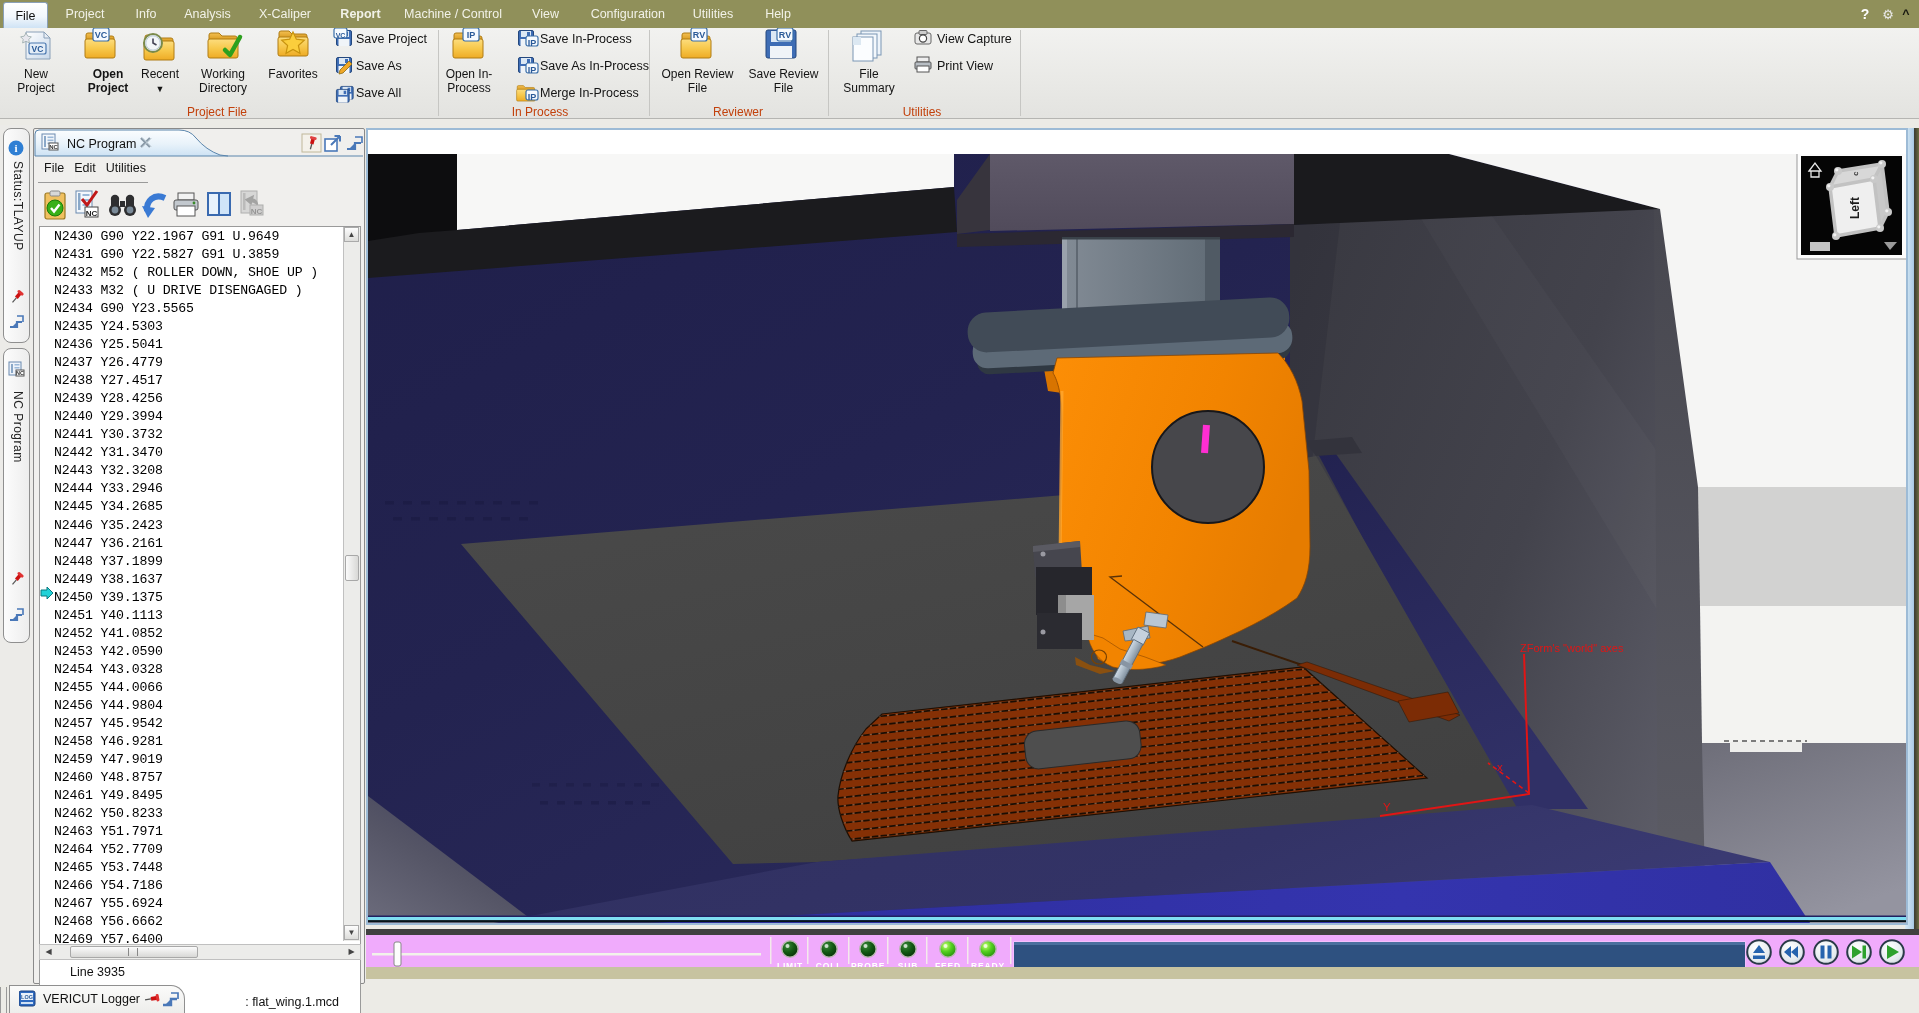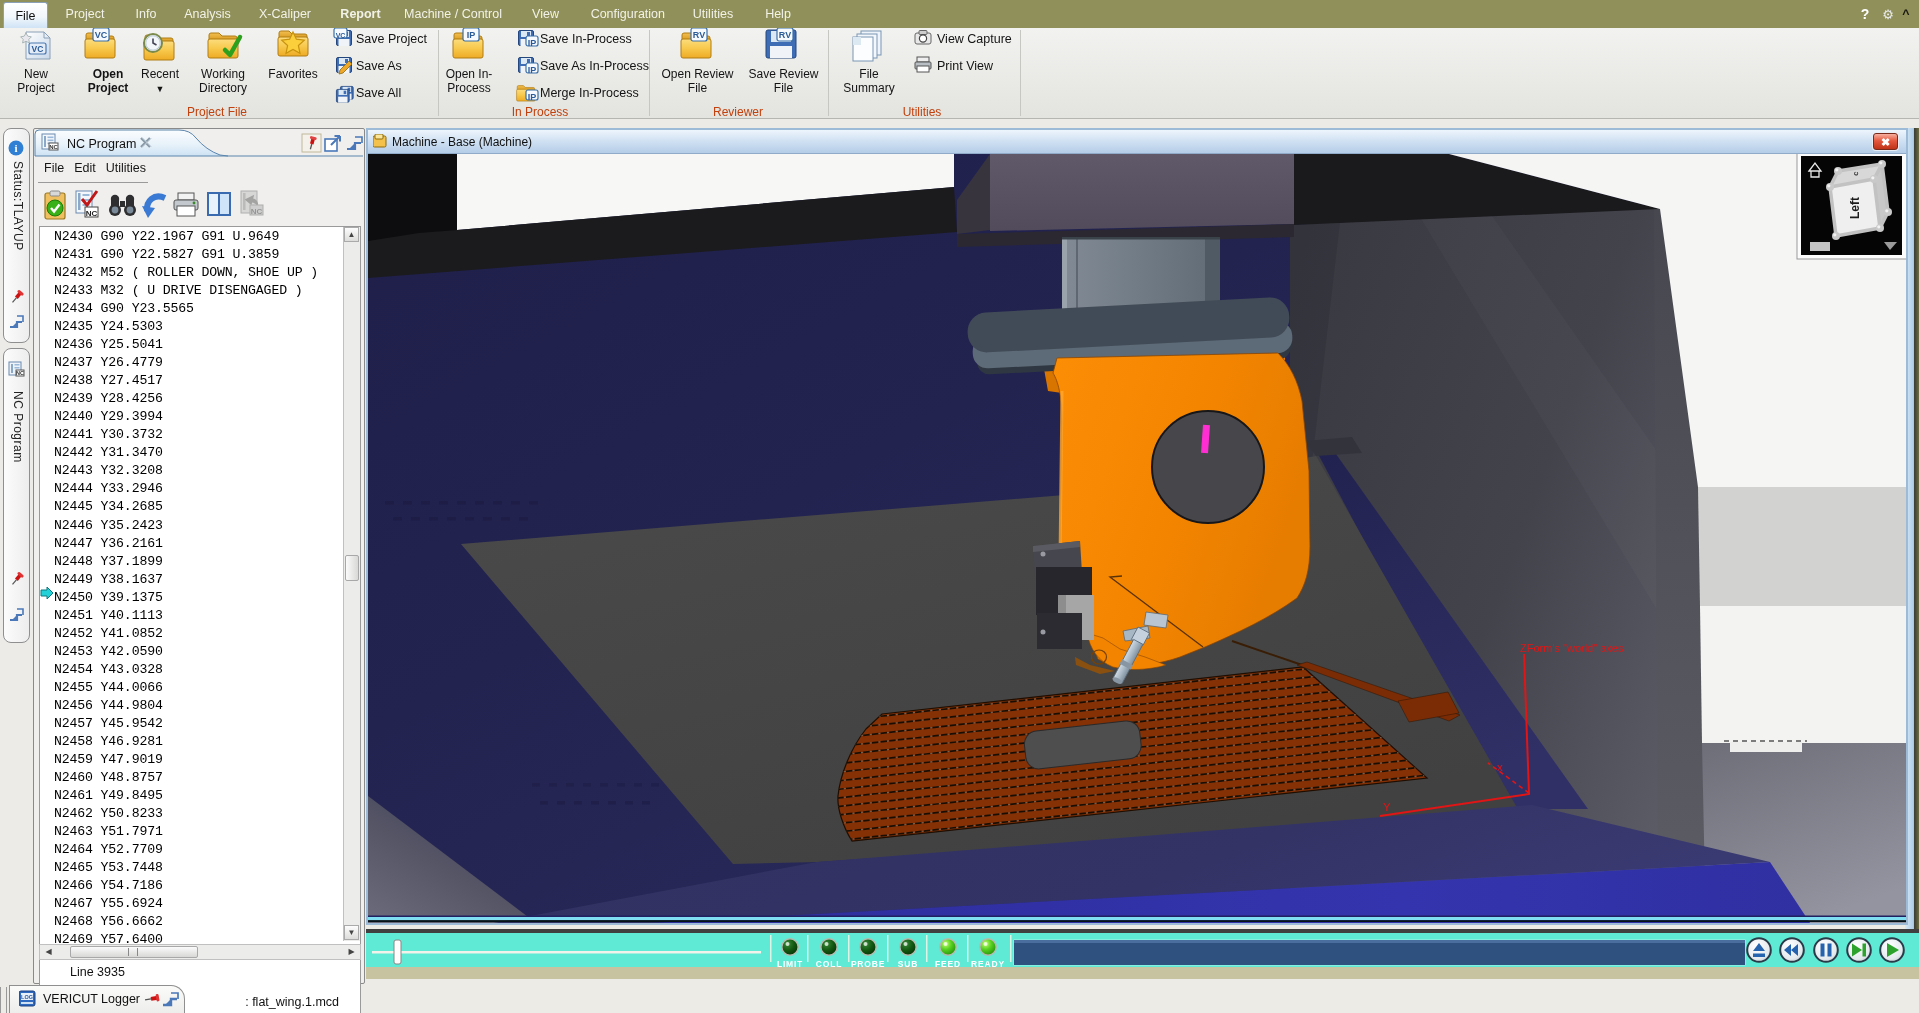--- a/index.html
+++ b/index.html
@@ -18,21 +18,21 @@
 #nctext { position:absolute; left:5px; top:97px; width:322px; height:817px; background:#fff; border:1px solid #9a9a9a; overflow:hidden; }
 #nccode { position:absolute; left:14px; top:1px; font-family:"Liberation Mono",monospace; font-size:13.2px; font-weight:500; line-height:18.03px; color:#000; white-space:pre; letter-spacing:-0.15px; }
 #vscroll { position:absolute; right:0; top:0; width:17px; height:714px; background:#ececea; border-left:1px solid #c0c0c0; }
 #hscroll { position:absolute; left:5px; top:815px; width:322px; height:16px; background:#ececea; border:1px solid #c0c0c0; }
 .sbtn { position:absolute; width:15px; height:15px; background:linear-gradient(#fdfdfd,#dcdcda); border:1px solid #aaa; font-size:8px; color:#444; text-align:center; line-height:14px; }
 #ncstatus { position:absolute; left:2px; top:836px; width:326px; height:18px; font-size:12.5px; color:#111; }
 #logger { position:absolute; left:0; top:985px; width:400px; height:28px; }
 #loggertab { position:absolute; left:9px; top:0px; width:176px; height:28px; border:1px solid #8f8f8f; border-bottom:none; border-radius:0 14px 0 0; background:linear-gradient(#fbfbfa,#ededeb); }
 #viewport { position:absolute; left:366px; top:128px; width:1542px; height:797px; border:2px solid #9dbbd6; background:#fff; overflow:hidden; }
 #vptitle { position:absolute; left:0; top:0; width:1538px; height:24px; background:linear-gradient(#eef5fc,#cfe0f2 50%,#b5cde8); border-bottom:1px solid #8fabc9; }
-#controlbar { position:absolute; left:366px; top:929px; width:1553px; height:38px; background:#5eead4; border-top:4px solid #404040; }
+#controlbar { position:absolute; left:366px; top:929px; width:1553px; height:38px; background:#f0abfc; border-top:6px solid #404040; }
 #controlbar2 { position:absolute; left:366px; top:967px; width:1553px; height:12px; background:#c7c3a0; }
 #rightstrip { position:absolute; left:1905px; top:128px; width:14px; height:803px; background:linear-gradient(90deg,#d8eaf6,#aecde6 60%,#8fb6d4 64%,#3c3c30 68%,#6e6e44); }
 </style>
 </head>
 <body>
 <div id="rightstrip"></div>
 <div id="menubar"></div>
 <div id="filetab">File</div>
 <div class="mtab" style="left:55px;width:60px;">Project</div>
 <div class="mtab" style="left:130px;width:32px;">Info</div>
@@ -434,28 +434,20 @@
         </g>
       </svg>
     <svg width="20" height="17" style="position:absolute;left:151px;top:4px;">
         <path d="M2 15 L10 15 L10 9 L16 9" stroke="#4a78b8" stroke-width="2.4" fill="none"></path>
         <path d="M10 3 L17 3 L17 9" stroke="#4a78b8" stroke-width="1.7" fill="none"></path>
         <path d="M11 8 L5 14 L11 14 Z" fill="#4a78b8"></path>
       </svg>
   </div>
 </div>
 <div id="viewport">
-  <div id="vptitle">
-    <svg width="15" height="14" style="position:absolute;left:5px;top:4px;">
-        <rect x="0" y="2" width="13" height="11" rx="1.5" fill="#f4c24a" stroke="#8a6a10"></rect>
-        <rect x="2" y="0" width="8" height="5" rx="1" fill="#fbe59a" stroke="#8a6a10"></rect>
-      </svg>
-    <span style="position:absolute;left:24px;top:4.5px;font-size:12px;color:#101010;">Machine - Base (Machine)</span>
-    <span style="position:absolute;right:8px;top:3px;width:25px;height:17px;background:linear-gradient(#f7b0a0,#e4573e 45%,#c03318);border:1px solid #7a2a1a;border-radius:3px;color:#fff;font-size:11px;font-weight:bold;text-align:center;line-height:16px;box-shadow:0 0 0 1px #e8eef5;">✖</span>
-  </div>
 <svg width="1538" height="776" viewBox="0 0 1538 776" style="position:absolute;left:0;top:24px;">
 <defs>
 <linearGradient id="gNavy" x1="0" y1="0" x2="0.7" y2="1">
  <stop offset="0" stop-color="#1f1f4a"></stop>
           <stop offset="0.5" stop-color="#232350"></stop>
           <stop offset="1" stop-color="#2a2a5c"></stop>
 </linearGradient>
 <linearGradient id="gWall" x1="0" y1="0.1" x2="1" y2="0.75">
  <stop offset="0" stop-color="#393941"></stop>
           <stop offset="0.55" stop-color="#43434c"></stop>

